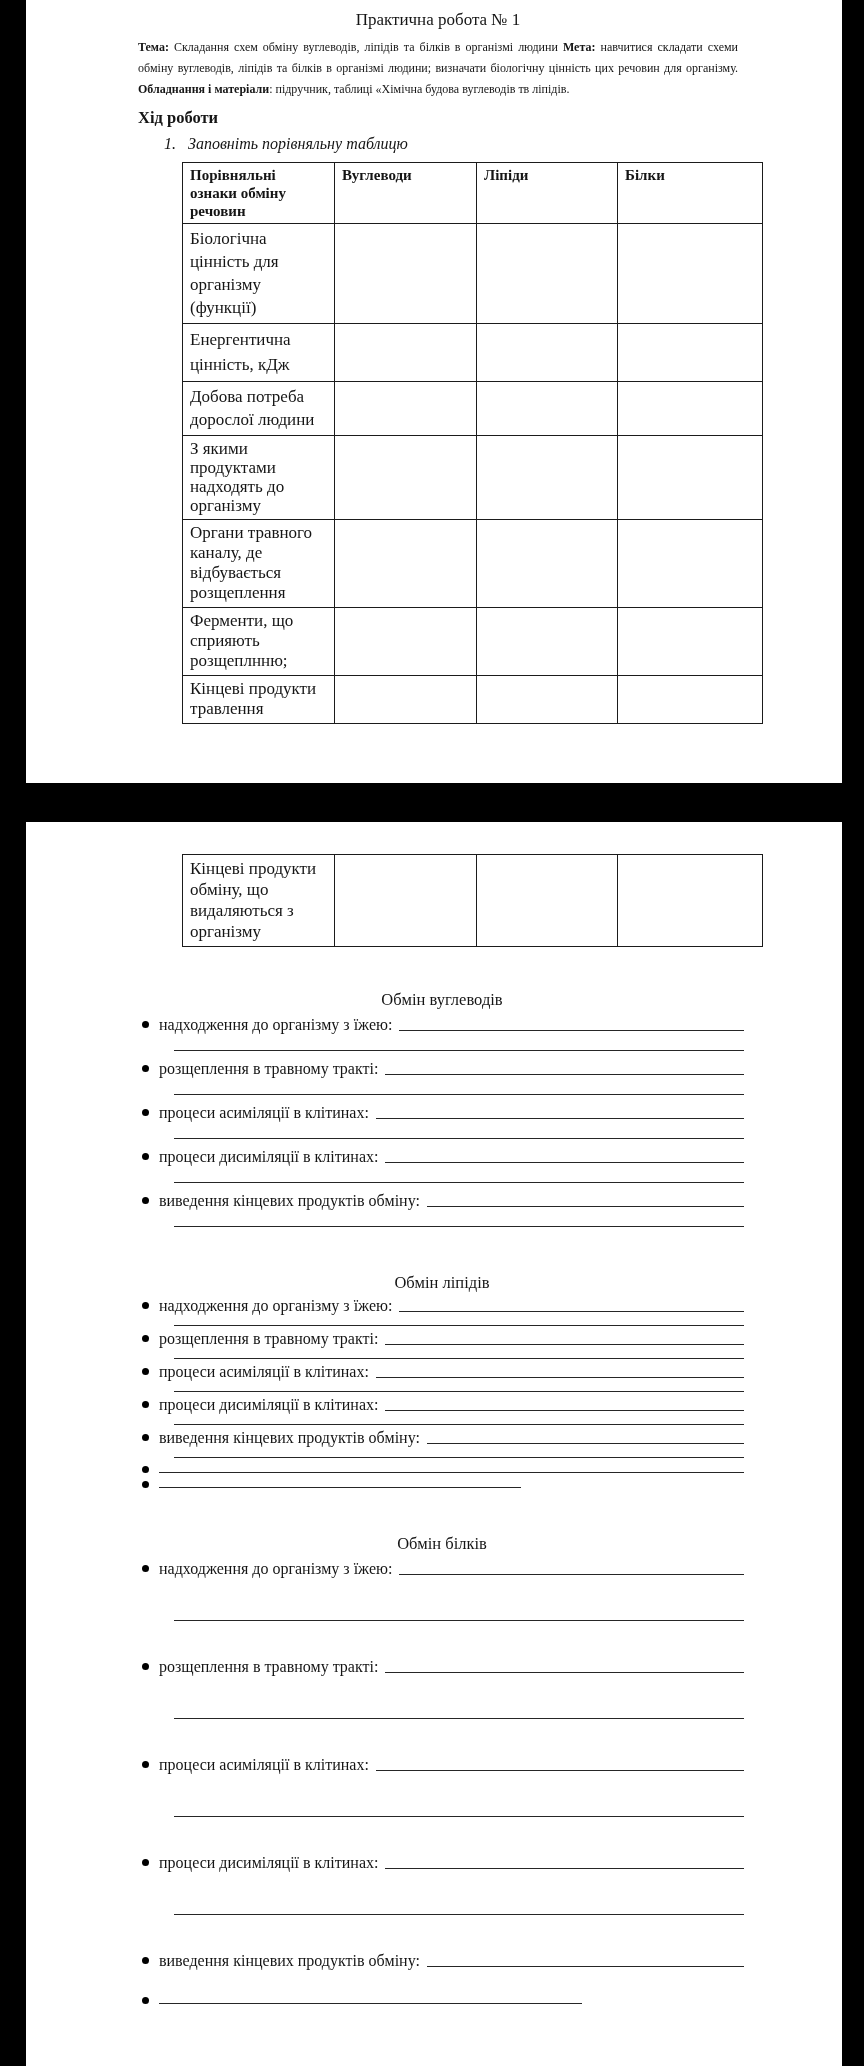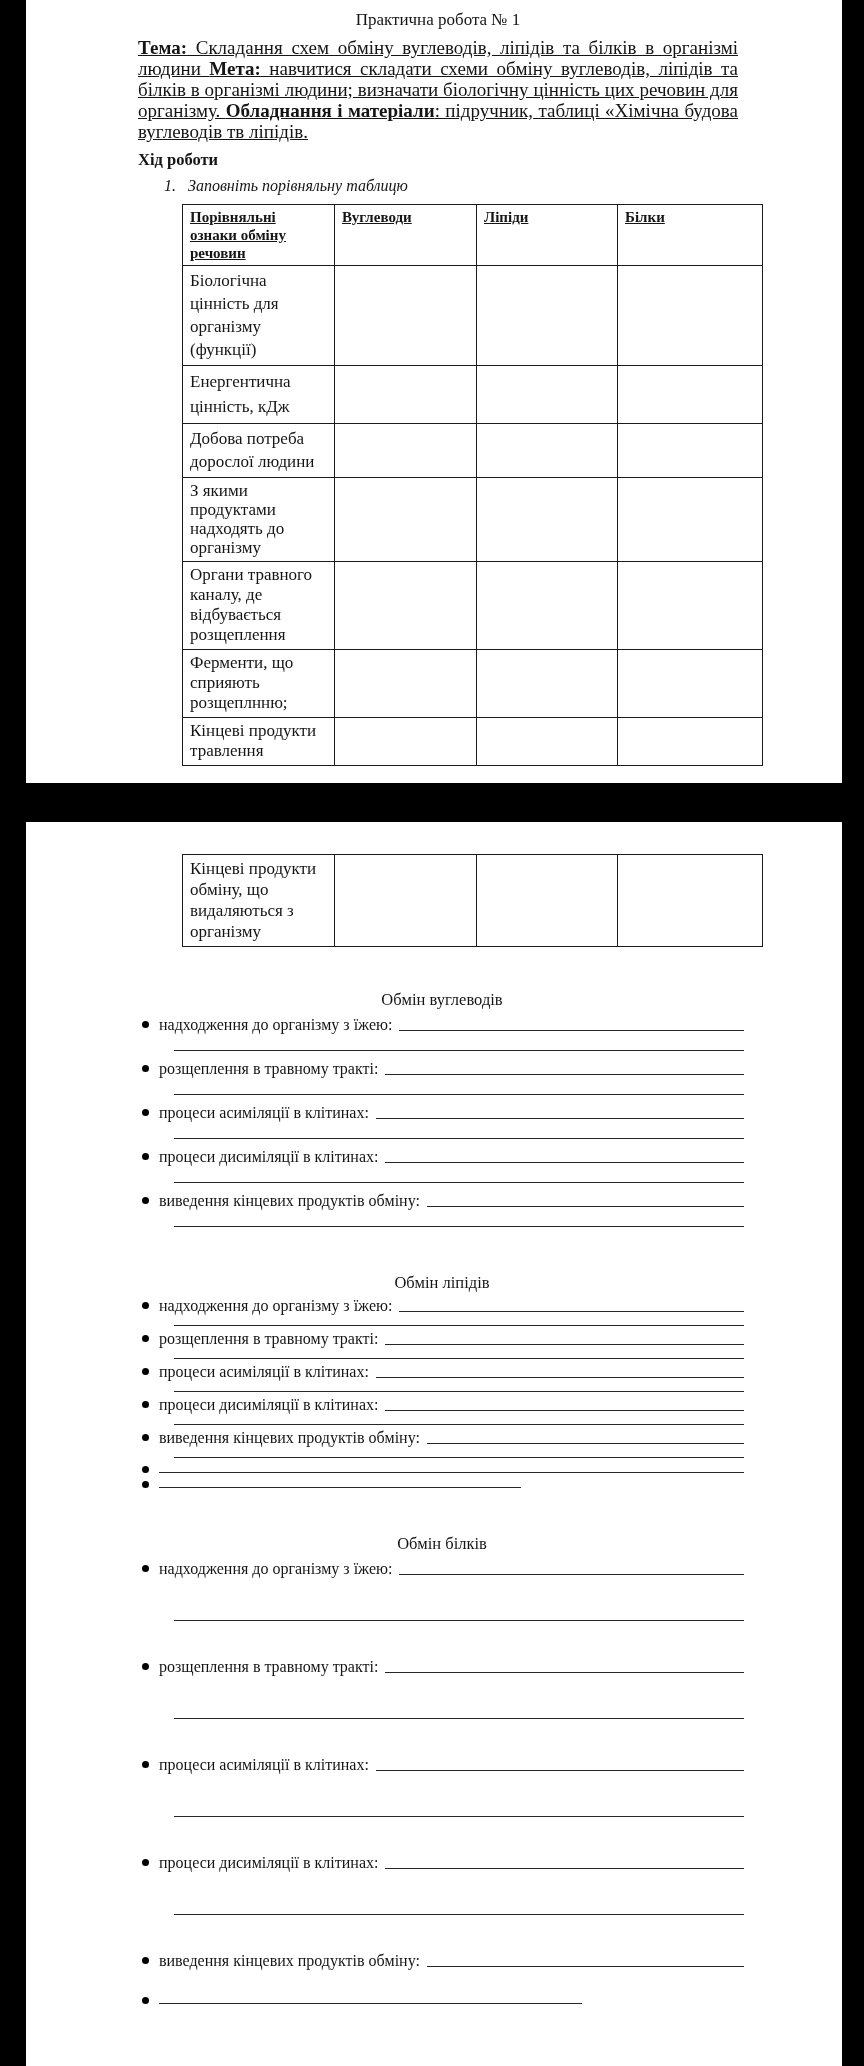--- a/index.html
+++ b/index.html
@@ -7,30 +7,30 @@
   body {
     width:864px; height:2066px; position:relative;
     font-family:"Liberation Serif","DejaVu Serif",serif;
     color:#151515;
   }
   .page { position:absolute; left:26px; width:816px; background:#ffffff; overflow:hidden; }
   #page1 { top:0; height:783px; padding:9px 104px 0 112px; }
   #page2 { top:822px; height:1244px; }
 
   .doc-title { text-align:center; font-weight:normal; font-size:17px; line-height:22px; }
-  .intro { margin-top:6px; text-align:justify; font-size:19px; line-height:21px;text-decoration:underline; }
+  .intro { margin-top:6px; text-align:justify; font-size:12px; line-height:21px; }
   .intro b { font-weight:bold; }
   .steps-heading { text-align:left; font-weight:bold; font-size:16.5px; margin-top:8px; }
   .task1 { margin:7px 0 9px 26px; font-size:16px;font-style:italic; }
   .task1 .num { margin-right:12px; }
 
   table { border-collapse:collapse; table-layout:fixed; }
   .cmp { margin-left:44px; width:580px; }
   th, td { border:1.7px solid #1b1b1b; vertical-align:top; text-align:left; padding:3px 7px; }
-  th { font-size:15px; line-height:18px; white-space:pre-line; font-weight:bold; height:60px;text-decoration:underline; }
+  th { font-size:15px; line-height:18px; white-space:pre-line; font-weight:bold; height:60px; }
   td.lbl { font-size:17px; white-space:pre-line;margin-top:40px; }
   .r1 td { height:100px } .r1 .lbl { line-height:23px }
   .r2 td { height:58px }  .r2 .lbl { line-height:25px }
   .r3 td { height:54px }  .r3 .lbl { line-height:23px }
   .r4 td { height:84px }  .r4 .lbl { line-height:19px }
   .r5 td { height:88px }  .r5 .lbl { line-height:20px }
   .r6 td { height:68px }  .r6 .lbl { line-height:20px }
   .r7 td { height:48px }  .r7 .lbl { line-height:20px }
 
   .cont-table { margin:32px 0 0 156px; width:580px; }

